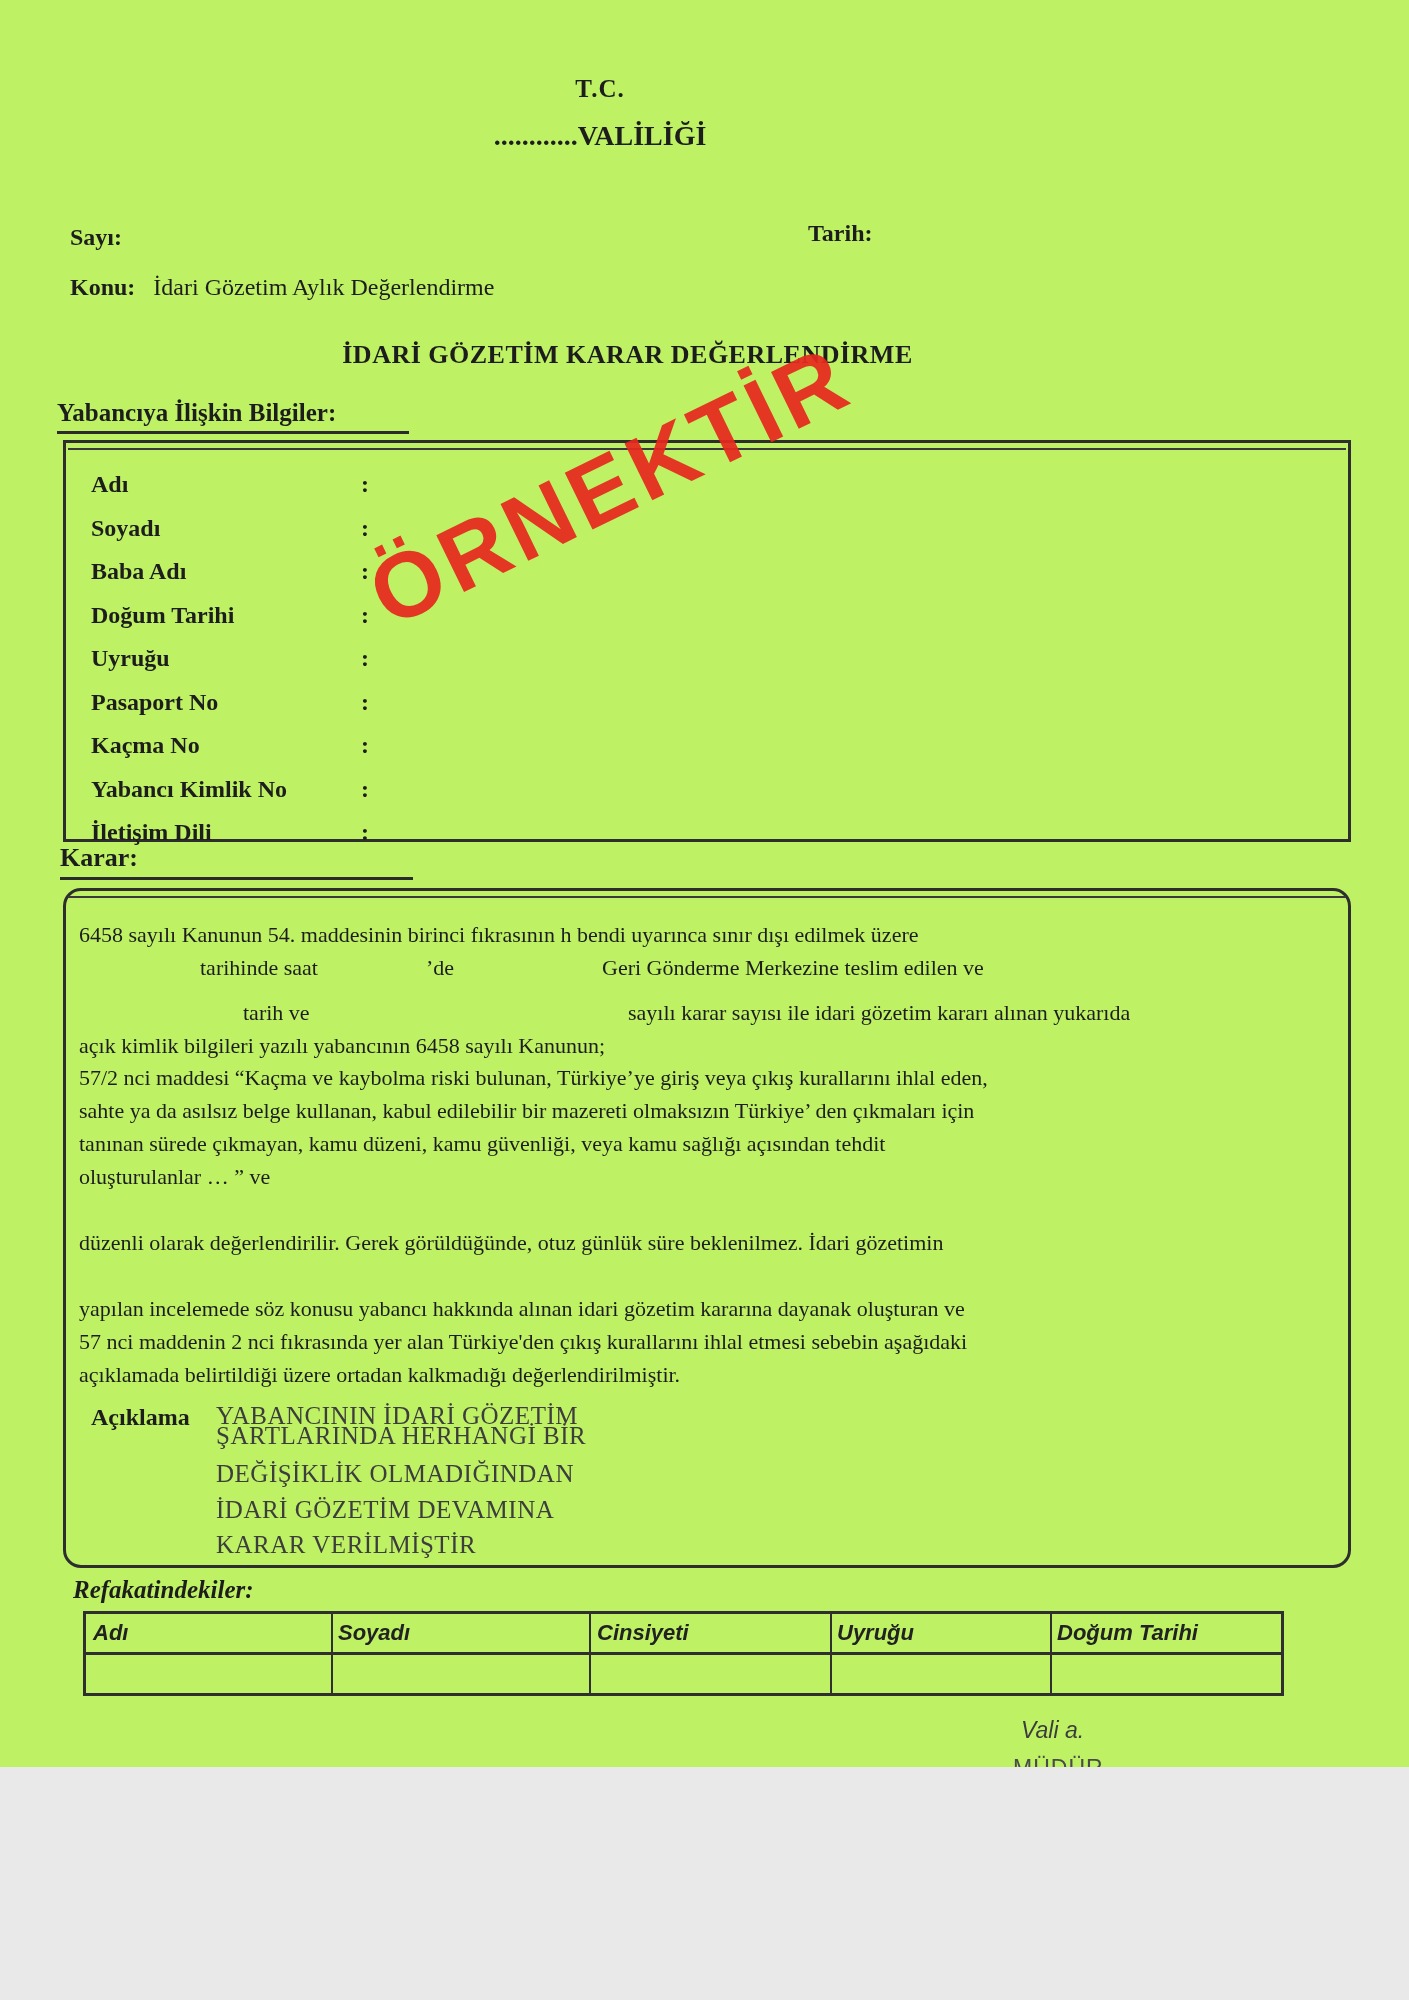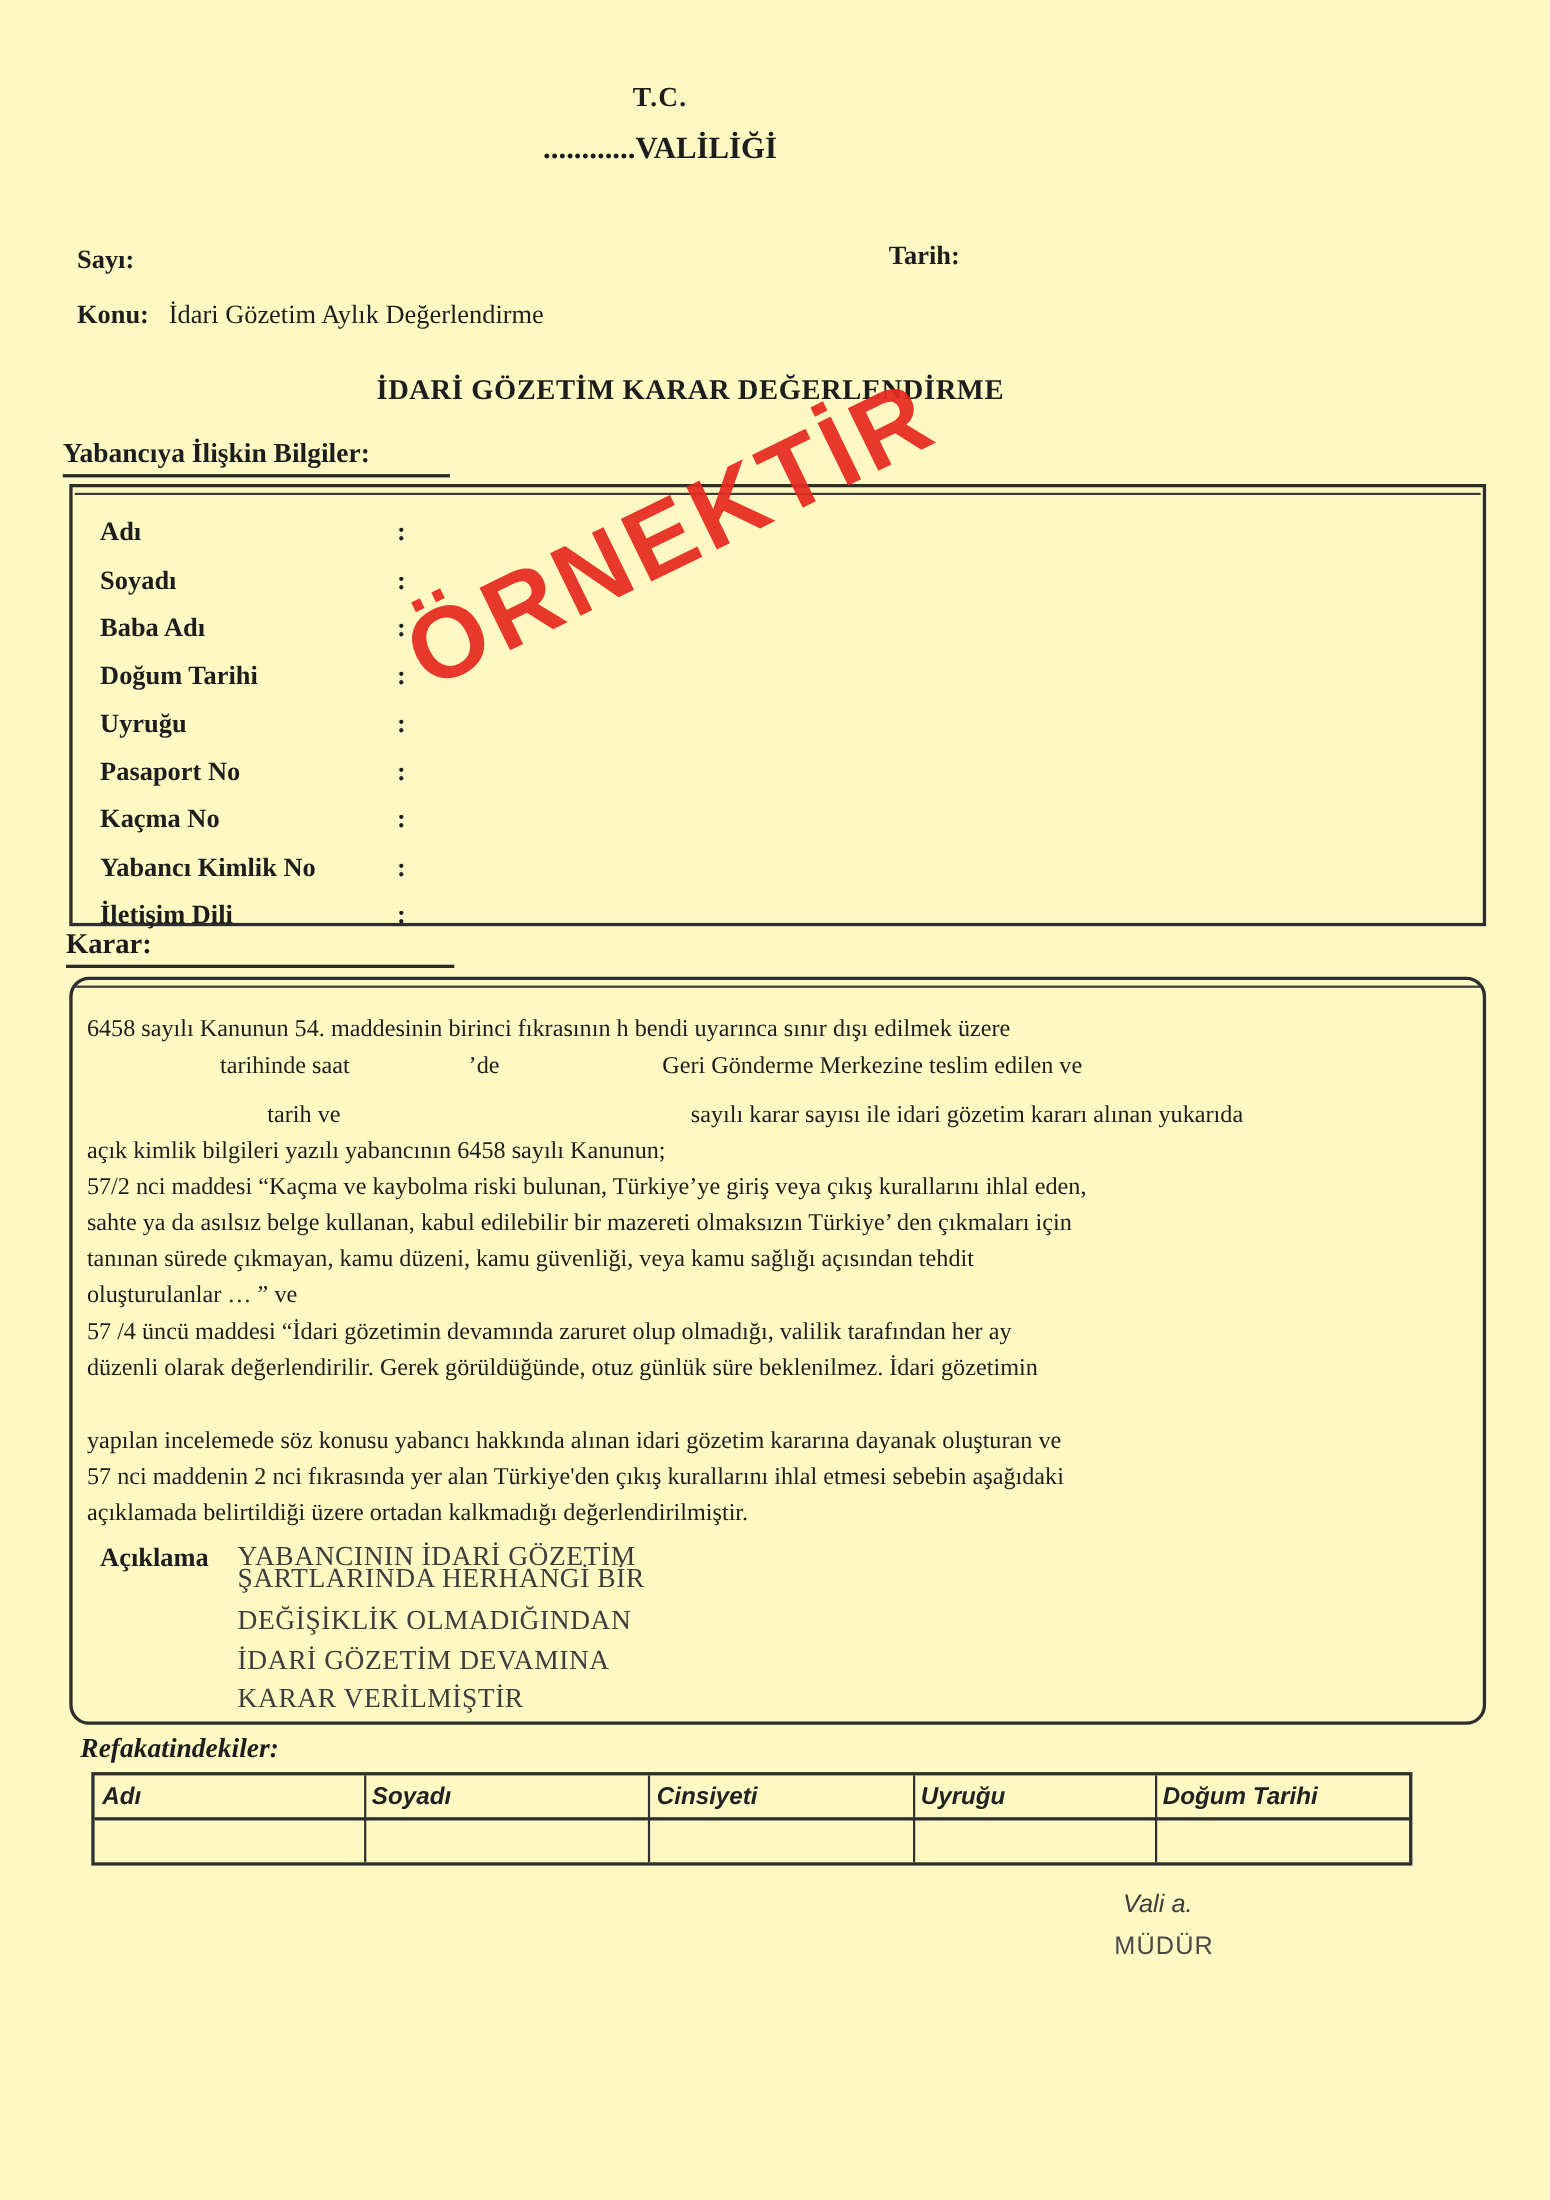--- a/index.html
+++ b/index.html
@@ -1,18 +1,18 @@
 <!DOCTYPE html>
 <html><head>
 <meta charset="utf-8">
 <style>
   html,body{margin:0;padding:0;background:#e9e9e9;}
   .page{
-    position:relative; width:1409px; height:2000px; margin:0 auto;
-    background:#fef9c3; overflow:hidden;
+    position:relative; width:1409px; height:1767px; margin:0 auto;
+    background:#bef264; overflow:hidden;
     font-family:"Liberation Serif","DejaVu Serif",serif;
     color:#1d1d1d;
   }
   .abs{position:absolute;}
   
   .hdr-line{left:0; width:1200px; text-align:center; font-weight:bold;}
   .hdr-tc{top:75px; font-size:25px; letter-spacing:1px;}
   .hdr-valilik{top:120px; font-size:28px;}
   .hdr-office{top:164px; font-size:26px;}
   .lbl-bold{font-weight:bold; font-size:24px;}
@@ -111,21 +111,20 @@
       <span class="kpart" style="left:177px">tarih ve</span>
       <span class="kpart" style="left:562px">sayılı karar sayısı ile idari gözetim kararı alınan yukarıda</span>
     </div>
 
     <div class="kline" style="top:140px">açık kimlik bilgileri yazılı yabancının 6458 sayılı Kanunun;</div>
 
     <div class="kline" style="top:172px">57/2 nci maddesi “Kaçma ve kaybolma riski bulunan, Türkiye’ye giriş veya çıkış kurallarını ihlal eden,</div>
     <div class="kline" style="top:205px">sahte ya da asılsız belge kullanan, kabul edilebilir bir mazereti olmaksızın Türkiye’ den çıkmaları için</div>
     <div class="kline" style="top:238px">tanınan sürede çıkmayan, kamu düzeni, kamu güvenliği,  veya kamu sağlığı açısından tehdit</div>
     <div class="kline" style="top:271px">oluşturulanlar … ” ve</div>
-    <div class="kline" style="top:304px">57 /4 üncü maddesi “İdari gözetimin devamında zaruret olup olmadığı, valilik tarafından her ay</div>
     <div class="kline" style="top:337px">düzenli olarak değerlendirilir. Gerek görüldüğünde, otuz günlük süre beklenilmez. İdari gözetimin</div>
     <div class="kline" style="top:403px">yapılan incelemede söz konusu yabancı hakkında alınan idari gözetim kararına dayanak oluşturan ve</div>
     <div class="kline" style="top:436px">57 nci maddenin 2 nci fıkrasında yer alan Türkiye'den çıkış kurallarını ihlal etmesi sebebin aşağıdaki</div>
     <div class="kline" style="top:469px">açıklamada belirtildiği üzere ortadan kalkmadığı değerlendirilmiştir.</div>
 
     <div class="acik-label">Açıklama</div>
     <div class="acik-line" style="top:511px">YABANCININ İDARİ GÖZETİM</div>
     <div class="acik-line" style="top:531px">ŞARTLARINDA HERHANGİ BİR</div>
     <div class="acik-line" style="top:569px">DEĞİŞİKLİK OLMADIĞINDAN</div>
     <div class="acik-line" style="top:605px">İDARİ GÖZETİM DEVAMINA</div>

